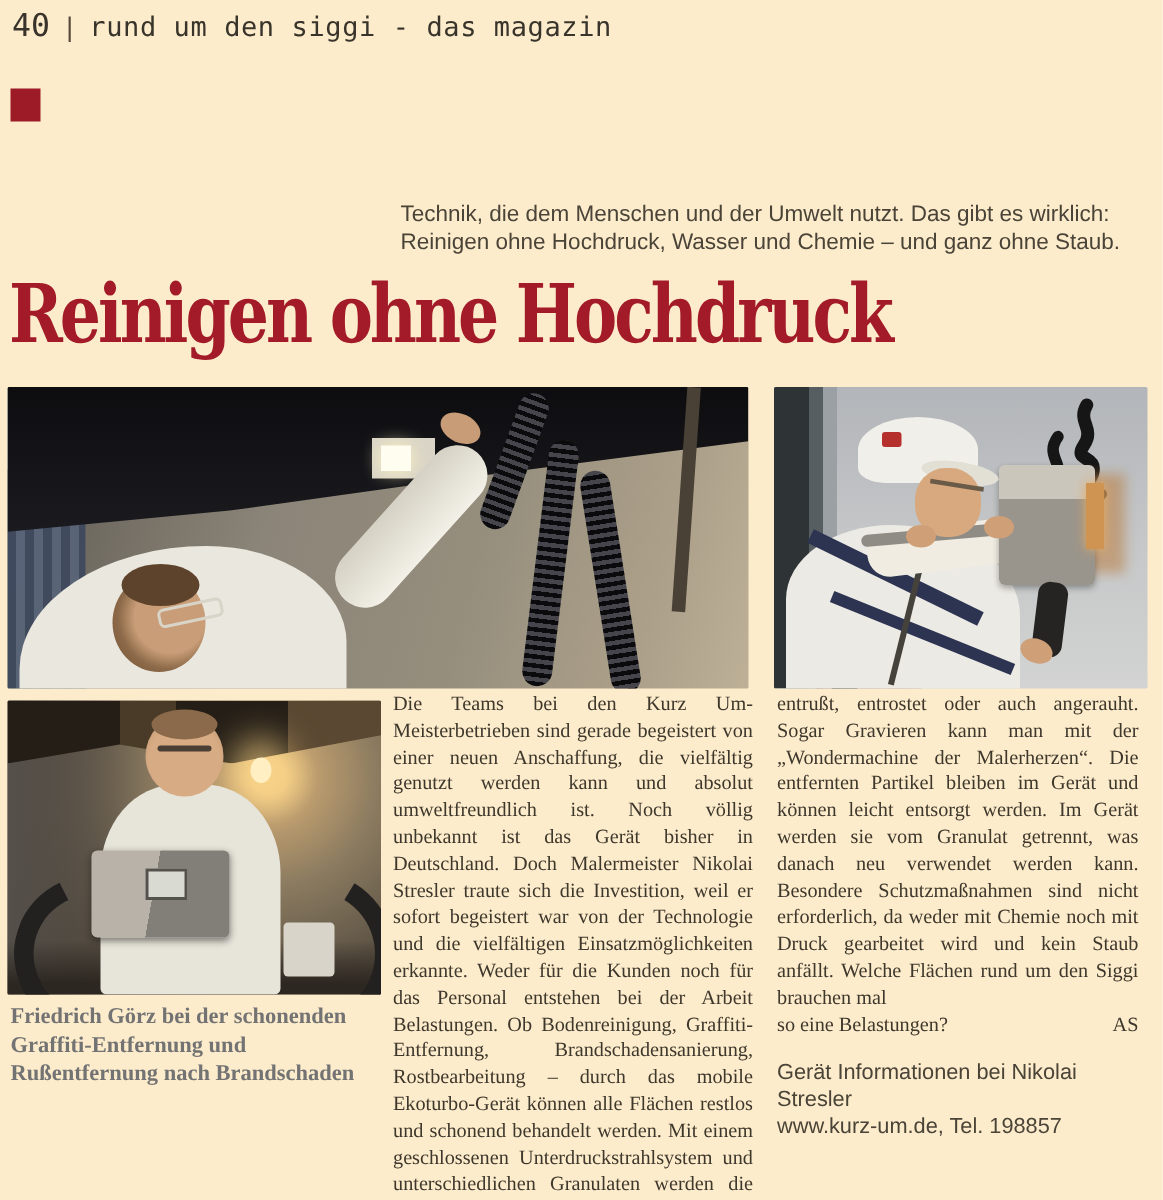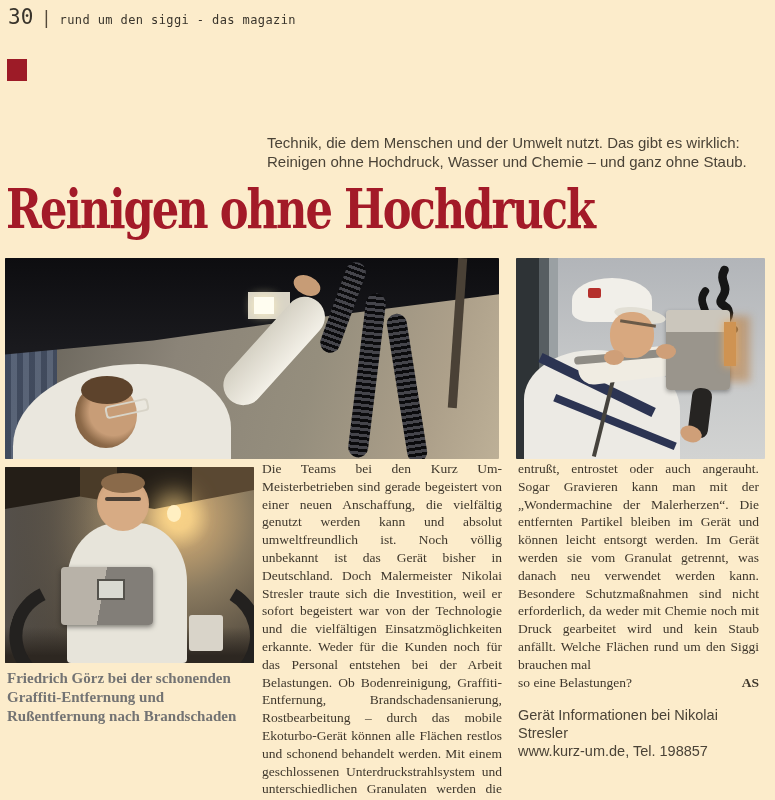--- a/index.html
+++ b/index.html
@@ -9,21 +9,21 @@
     font-family:"Liberation Serif", serif;
   }
   
   .folio{
     position:absolute; left:8px; top:5px;
     display:flex; align-items:baseline; gap:8px;
     color:#39342b; font-family:"DejaVu Sans Mono", monospace;
   }
   .folio-num{font-size:21px; line-height:24px;}
   .folio-sep{font-size:17px; color:#54493a;}
-  .folio-title{font-size:12px; letter-spacing:.4px;}
+  .folio-title{font-size:18px; letter-spacing:.4px;}
   .red-square{position:absolute; left:7px; top:59px; width:20px; height:22px; background:#9d1b27;}
   
   .standfirst{
     position:absolute; left:267px; top:133px; width:498px; margin:0;
     font-family:"Liberation Sans", sans-serif;
     font-size:15px; line-height:19px; color:#4a4337;
   }
   
   .headline{
     position:absolute; left:6px; top:178px; margin:0;
@@ -119,34 +119,34 @@
   
   .col{
     position:absolute; top:460px; width:240px;
     font-size:13.5px; line-height:17.8px; text-align:justify;
     color:#3e372c; hyphens:auto; -webkit-hyphens:auto;
   }
   .col p{margin:0;}
   .col1{left:262px;}
   .col2{left:518px; width:241px;}
   .byline-row{display:flex; justify-content:space-between; align-items:baseline;}
-  .initials{font-weight:bold;}
+  .initials{font-weight:normal;}
   .contact{
     margin-top:15px; font-family:"Liberation Sans", sans-serif;
     font-size:14.5px; line-height:18px; color:#4a4337; text-align:left;
   }
   .contact span{display:block;}
 </style>
 </head>
 <body>
 
 <div class="page">
 
   <header class="folio">
-    <span class="folio-num">30</span>
+    <span class="folio-num">40</span>
     <span class="folio-sep">|</span>
     <span class="folio-title">rund um den siggi - das magazin</span>
   </header>
 
   <div class="red-square"></div>
 
   <p class="standfirst">Technik, die dem Menschen und der Umwelt nutzt. Das gibt es wirklich: Reinigen ohne Hochdruck, Wasser und Chemie – und ganz ohne Staub.</p>
 
   <h1 class="headline">Reinigen ohne Hochdruck</h1>
 

